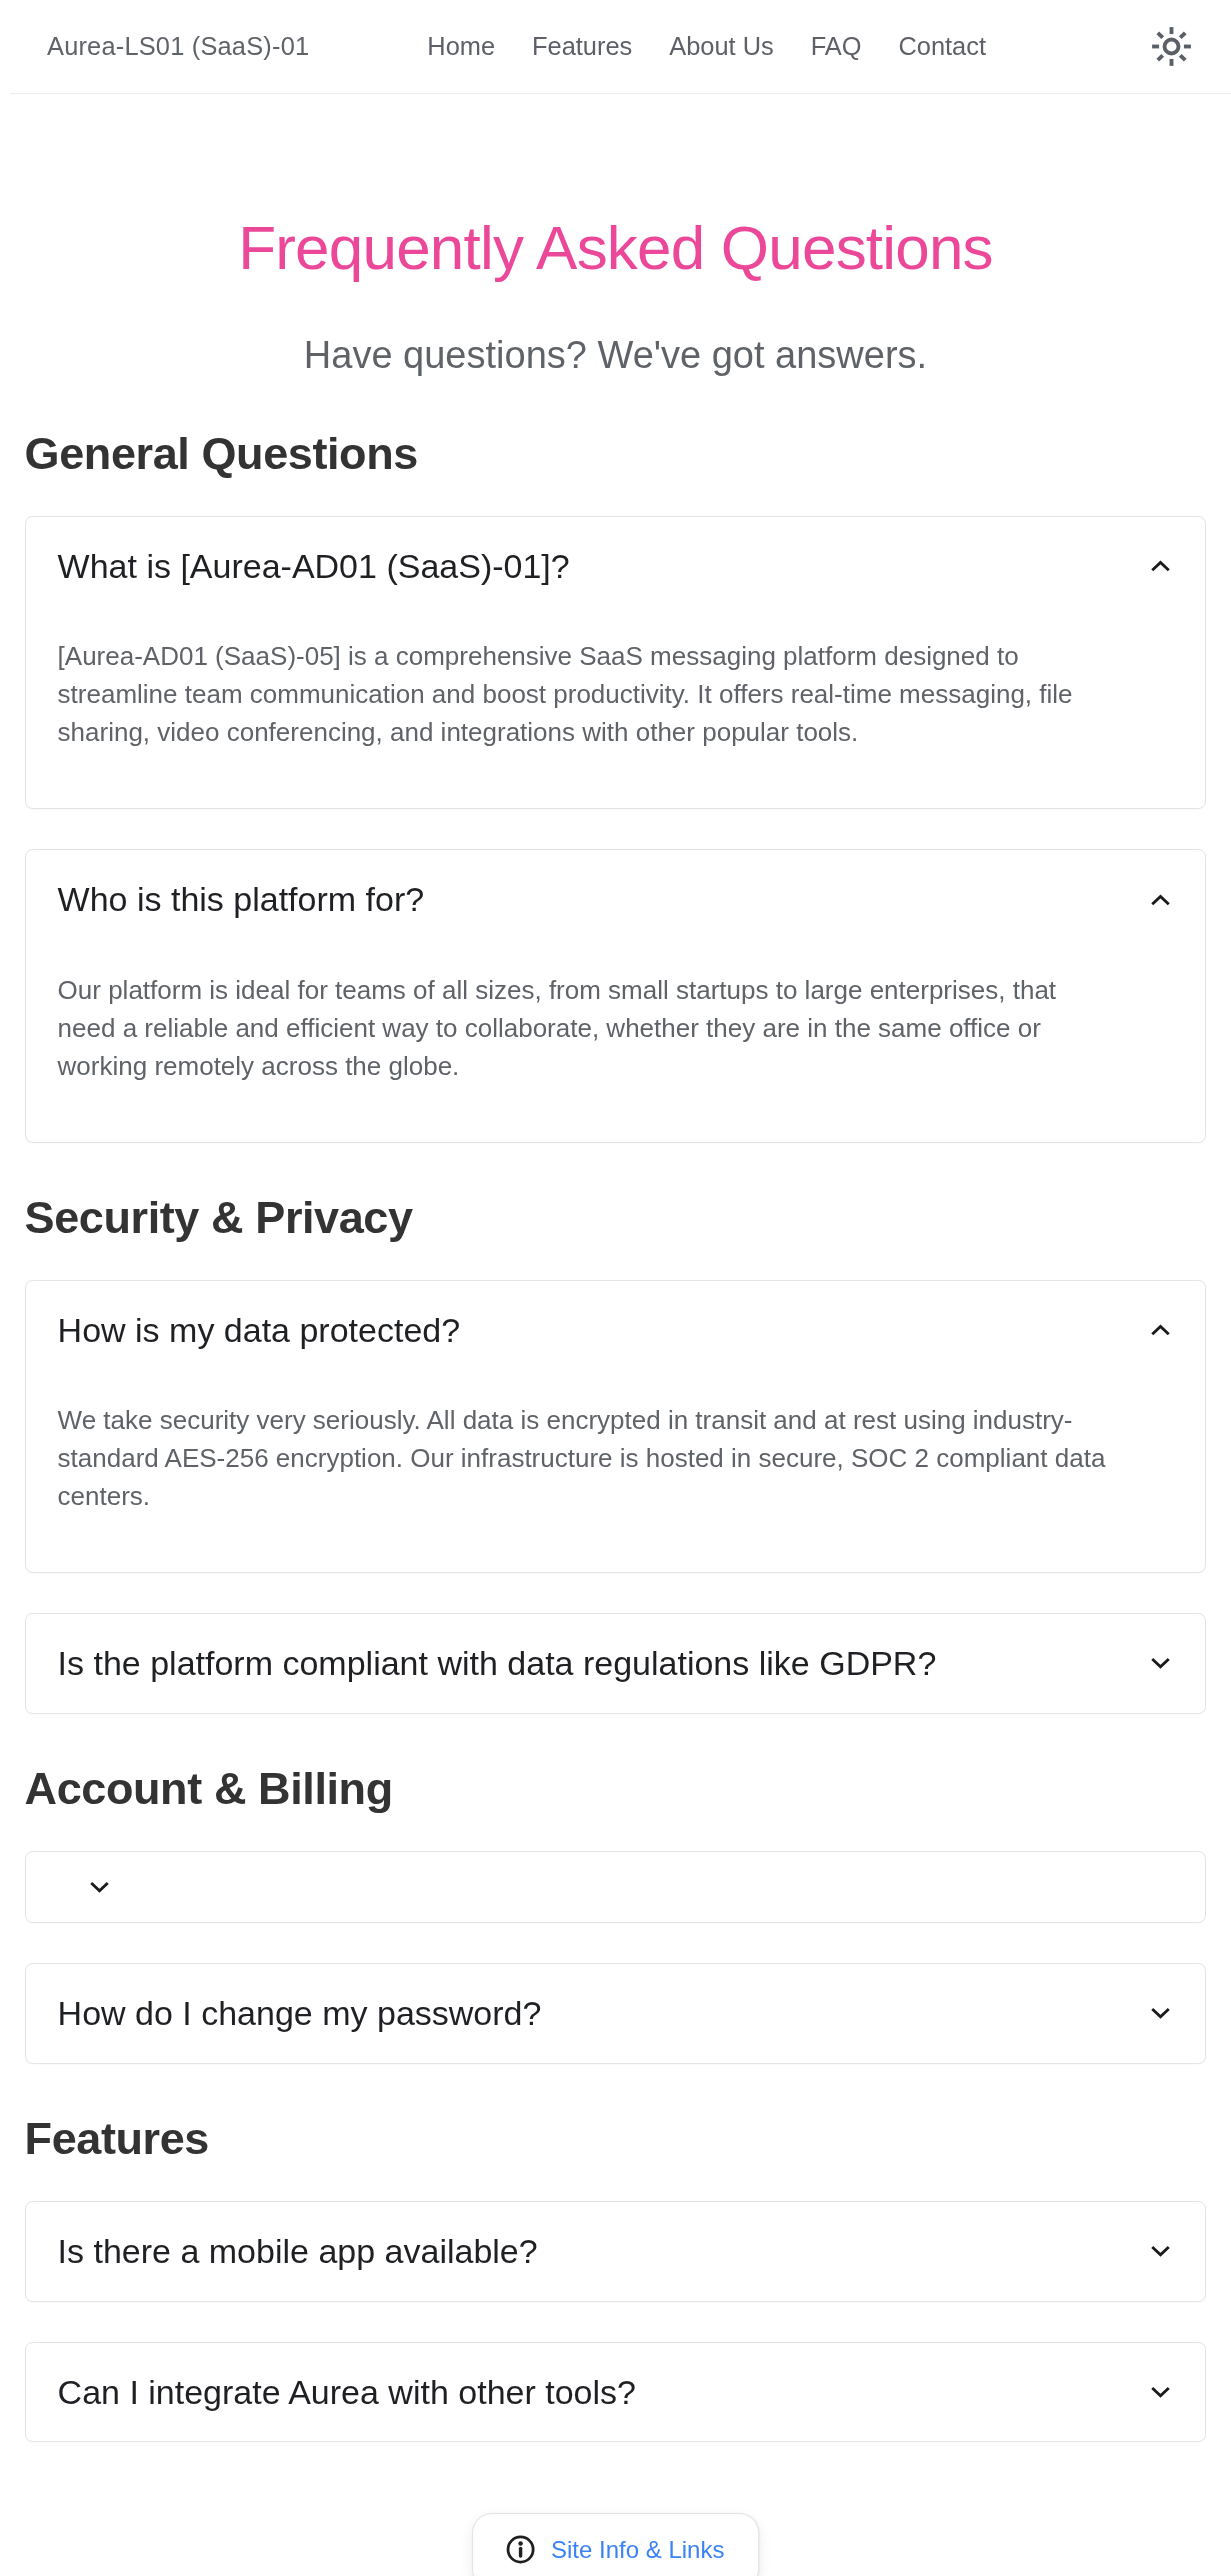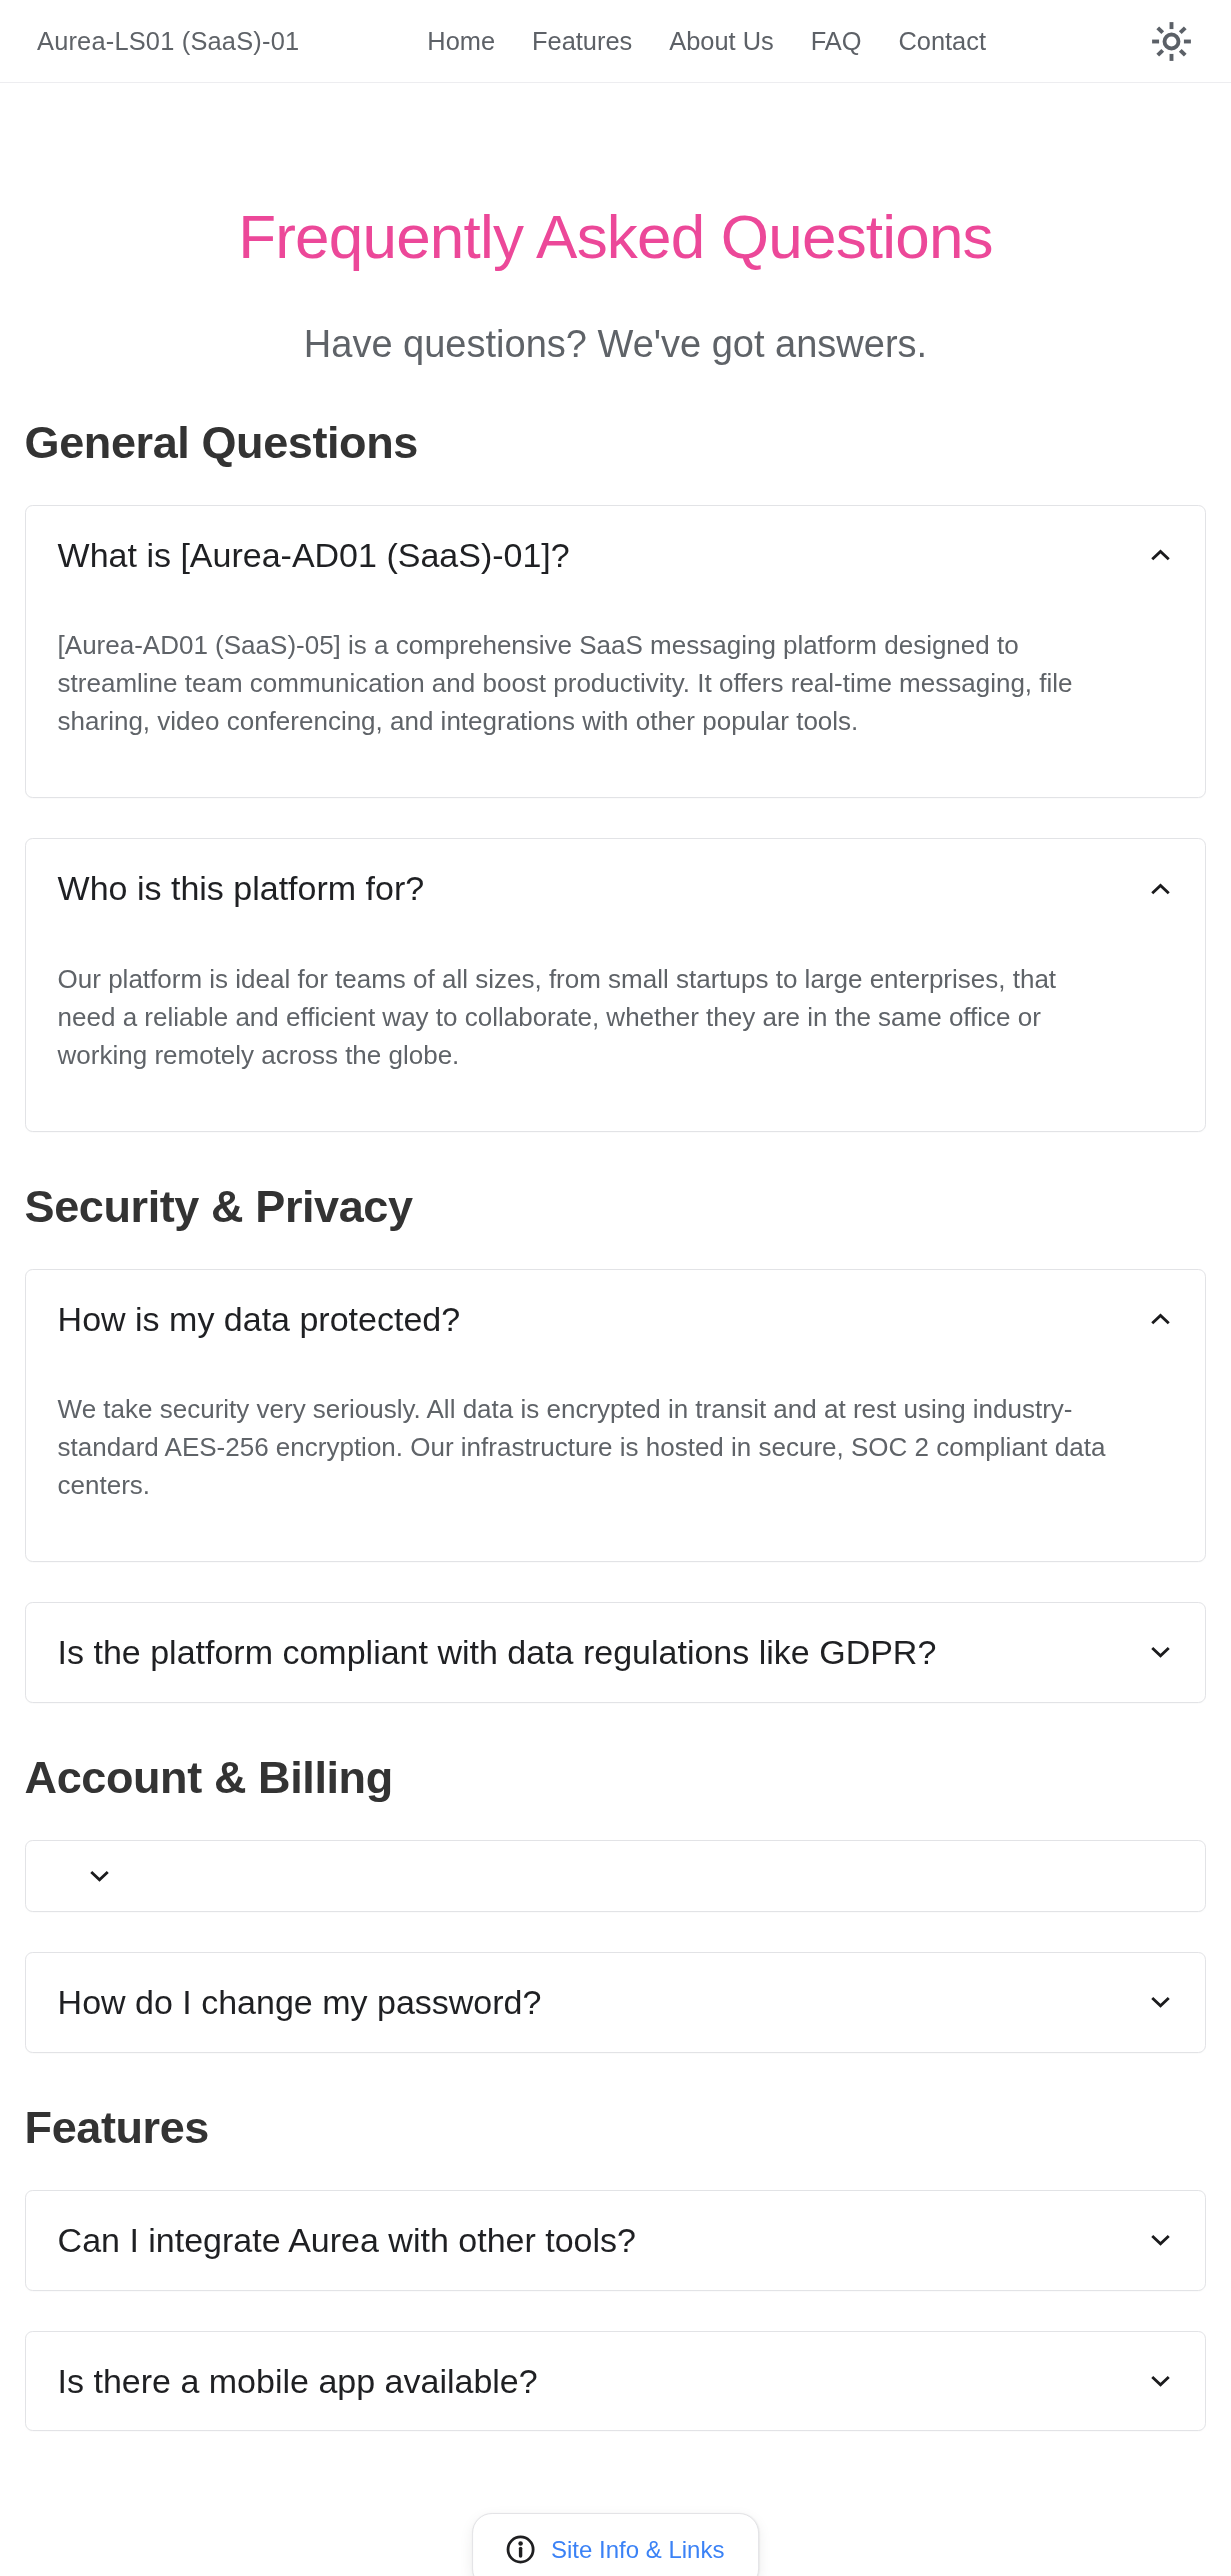--- a/index.html
+++ b/index.html
@@ -10,26 +10,27 @@
     position: relative;
     width: 1231px;
     height: 2576px;
     margin: 0 auto;
     background: #ffffff;
     overflow: hidden;
   }
 
   
   .site-header {
-    height: 83px;
+    height: 94px;
     padding: 0 37px;
     border-bottom: 0.8px solid #ededf0;
     display: flex;
     align-items: center;
     background: #ffffff;
+    margin-left: 10px;
   }
   .brand {
     font-size: 25.4px;
     color: #5f6368;
     text-decoration: none;
     letter-spacing: 0.2px;
     cursor: pointer;
   }
   .main-nav {
     margin-left: auto;
@@ -267,32 +268,32 @@
 
   </div>
 </div>
   </section>
 
   <section class="faq-section">
     <h2 class="section-heading">Features</h2>
     <div class="cards">
   <div class="faq-card">
     <button class="faq-question">
+      <span class="q-text">Is there a mobile app available?</span>
+
+      <svg class="chevron chevron-down" viewBox="0 0 28 16">
+        <polyline points="3,2.5 14,13 25,2.5"></polyline>
+      </svg>
+    </button>
+
+  </div>
+
+  <div class="faq-card">
+    <button class="faq-question">
       <span class="q-text">Can I integrate Aurea with other tools?</span>
-
-      <svg class="chevron chevron-down" viewBox="0 0 28 16">
-        <polyline points="3,2.5 14,13 25,2.5"></polyline>
-      </svg>
-    </button>
-
-  </div>
-
-  <div class="faq-card">
-    <button class="faq-question">
-      <span class="q-text">Is there a mobile app available?</span>
 
       <svg class="chevron chevron-down" viewBox="0 0 28 16">
         <polyline points="3,2.5 14,13 25,2.5"></polyline>
       </svg>
     </button>
 
   </div>
 </div>
   </section>
 </main>

